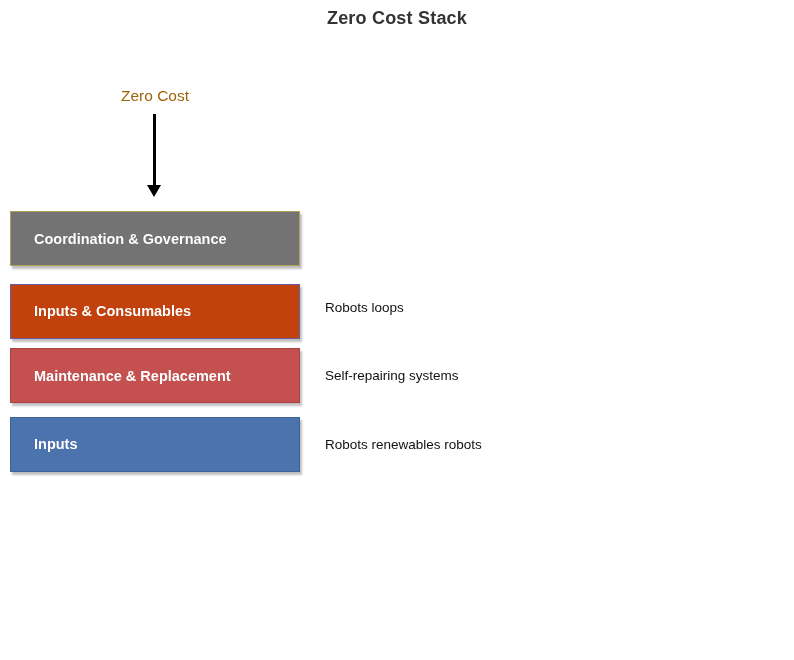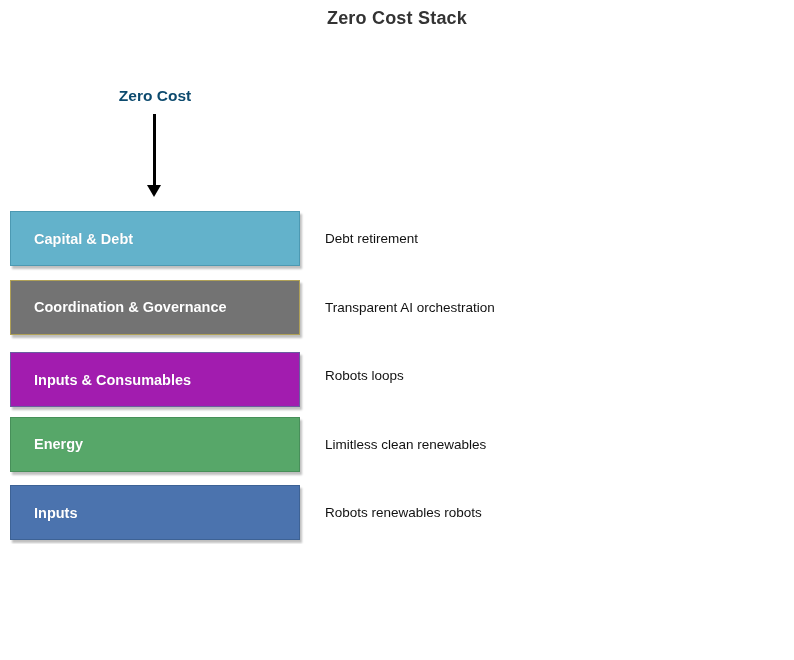--- a/index.html
+++ b/index.html
@@ -25,22 +25,22 @@
     font-weight: bold;
     color: #333333;
     letter-spacing: 0.2px;
   }
   .annotation-label {
     position: absolute;
     top: 87px;
     left: 155px;
     transform: translateX(-50%);
     font-size: 15.5px;
-    font-weight: bold;
-    color: #0c4a6e;
+    font-weight: normal;
+    color: #a16207;
     white-space: nowrap;
   }
   .arrow-shaft {
     position: absolute;
     top: 114px;
     left: 153px;
     width: 3px;
     height: 72px;
     background: #000000;
   }
@@ -97,48 +97,41 @@
 <div id="canvas">
 
   <div class="diagram-title">Zero Cost Stack</div>
 
   <div class="annotation-label">Zero Cost</div>
 
   <div class="arrow-shaft"></div>
   <div class="arrow-head"></div>
 
   <div class="stack" id="stack">
-    <div class="layer-row">
-      <div class="layer-box" style="background: rgb(99, 178, 203); border-color: rgb(76, 153, 178);">
-        <span class="layer-label">Capital &amp; Debt</span>
-      </div>
-      <div class="layer-desc">Debt retirement</div>
-    </div>
 
     <div class="layer-row">
       <div class="layer-box" style="background: #737373; border-color: rgb(175, 160, 87);">
         <span class="layer-label">Coordination &amp; Governance</span>
       </div>
-      <div class="layer-desc">Transparent AI orchestration</div>
     </div>
 
     <div class="layer-row">
-      <div class="layer-box" style="background: #a21caf; border-color: rgb(106, 92, 160); margin-top: 8px;">
+      <div class="layer-box" style="background: #c2410c; border-color: rgb(106, 92, 160); margin-top: 8px;">
         <span class="layer-label">Inputs &amp; Consumables</span>
       </div>
       <div class="layer-desc">Robots loops</div>
     </div>
 
+    <div class="layer-row">
+      <div class="layer-box" style="background: rgb(196, 81, 79); border-color: rgb(168, 67, 65);">
+        <span class="layer-label">Maintenance &amp; Replacement</span>
+      </div>
+      <div class="layer-desc">Self-repairing systems</div>
+    </div>
 
-    <div class="layer-row">
-      <div class="layer-box" style="background: rgb(87, 167, 105); border-color: rgb(71, 143, 89);">
-        <span class="layer-label">Energy</span>
-      </div>
-      <div class="layer-desc">Limitless clean renewables</div>
-    </div>
 
     <div class="layer-row">
       <div class="layer-box" style="background: rgb(75, 115, 174); border-color: rgb(61, 98, 149);">
         <span class="layer-label">Inputs</span>
       </div>
       <div class="layer-desc">Robots renewables robots</div>
     </div>
   </div>
 
 </div>

